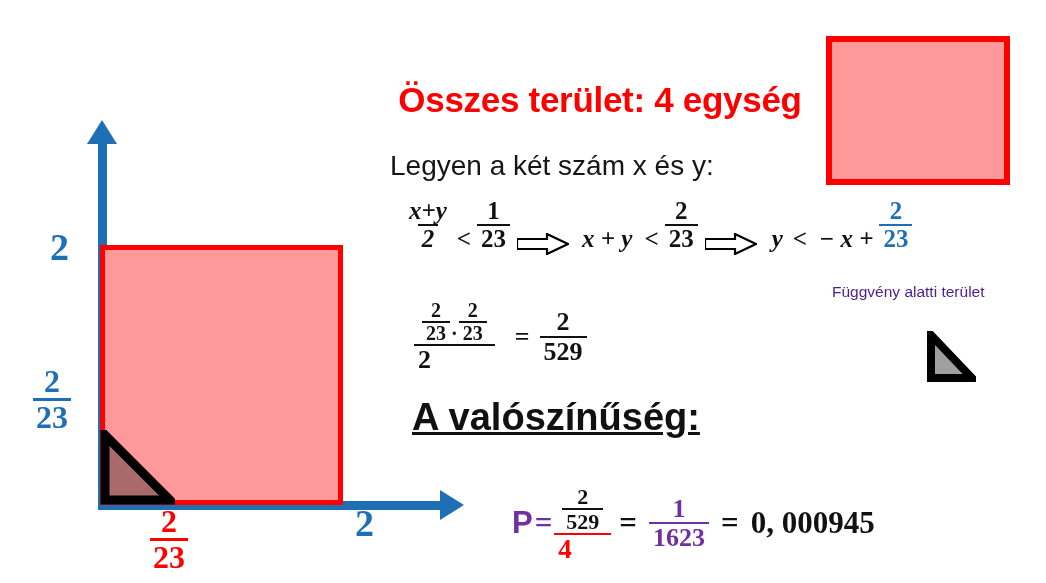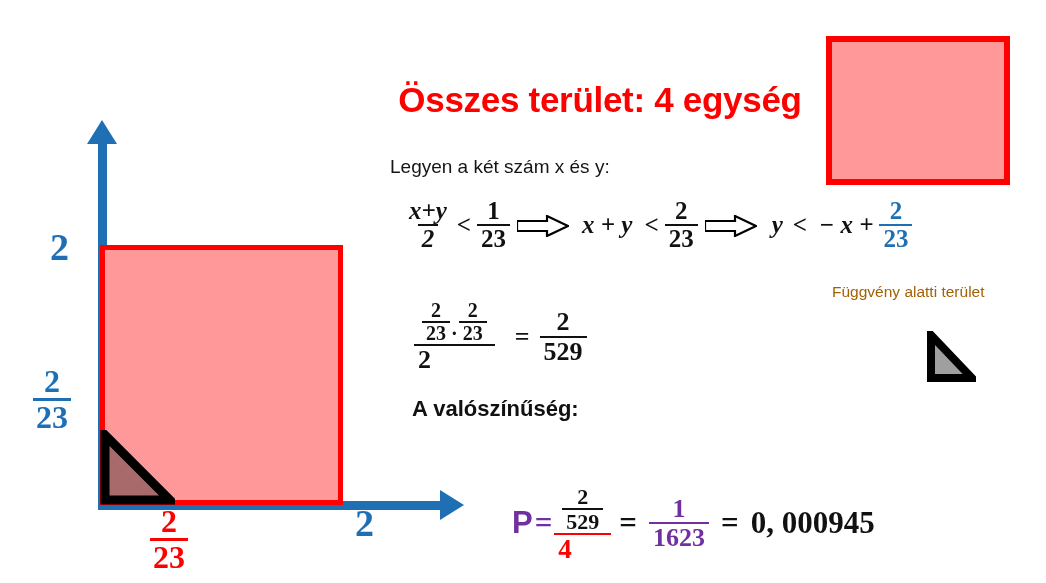--- a/index.html
+++ b/index.html
@@ -87,26 +87,26 @@
     left:33px;top:245px;
     font-size:32px;color:#1f6fb5;
   }
   #label-x-frac{
     left:150px;top:385px;
     font-size:32px;color:#ff0000;
   }
 
   
   #legyen{
-    left:390px;top:156px;
-    font-size:19px;color:#151515;
+    left:390px;top:150px;
+    font-size:28px;color:#151515;
   }
 
   .mathrow{
-    display:flex;align-items:center;
+    display:flex;align-items:flex-end;
     font-family:"Liberation Serif", serif;
     font-weight:bold;
   }
   .mi{font-style:italic;}
   #deriv{
     left:405px;top:198px;
     font-size:25px;
     color:#111;
   }
   #deriv .op{padding:0 6px;}
@@ -133,30 +133,31 @@
   #kedvezo .eqres{
     font-family:"Liberation Serif", serif;
     font-size:26px;margin-left:14px;display:flex;align-items:center;
   }
   .stackfrac{display:inline-flex;flex-direction:column;align-items:center;line-height:1.05;}
   .stackfrac .n{padding:0 4px;}
   .stackfrac .d{border-top:2.5px solid currentColor;padding:0 4px;}
 
   #fuggveny-label{
     left:832px;top:283px;
-    font-size:15.5px;color:#a16207;
+    font-size:15.5px;color:#4c1d95;
     font-family:"Liberation Sans", sans-serif;
   }
   #mini-triangle{left:926px;top:331px;width:50px;height:52px;}
 
   #valoszinuseg{
     left:412px;top:396px;
-    font-size:22px;font-weight:bold;
+    font-size:38px;font-weight:bold;
     font-family:"Liberation Sans", sans-serif;
     color:#111;
+    text-decoration:underline;
   }
 
   #pequation{
     left:512px;top:483px;
     display:flex;align-items:center;
     font-family:"Liberation Serif", serif;
     font-weight:bold;
     font-size:31px;
   }
   .purple{color:#7030a0;}

